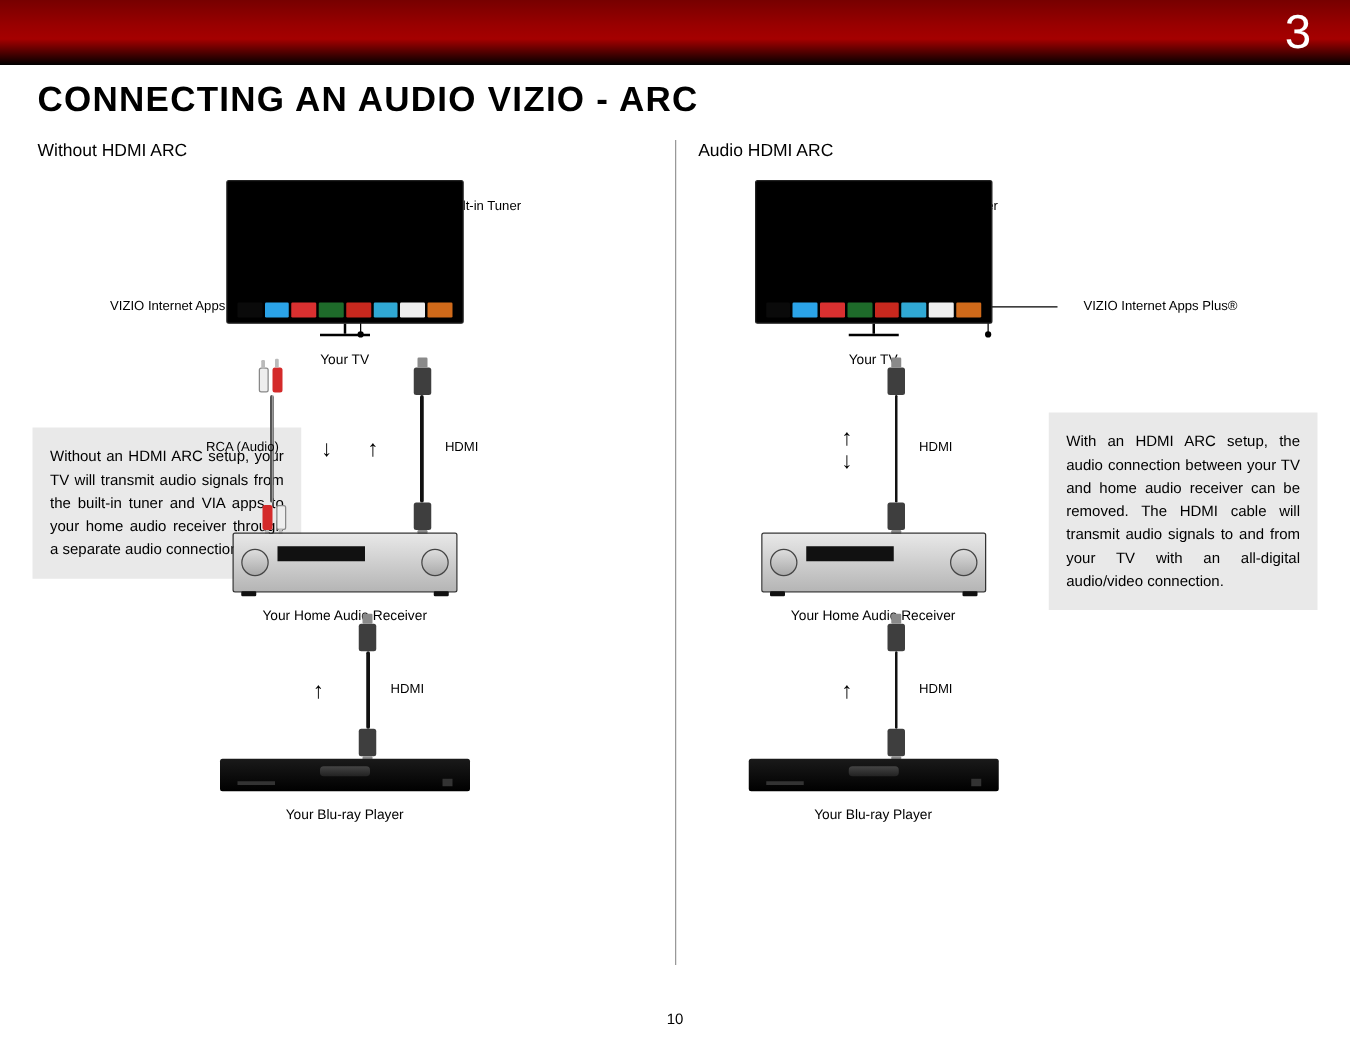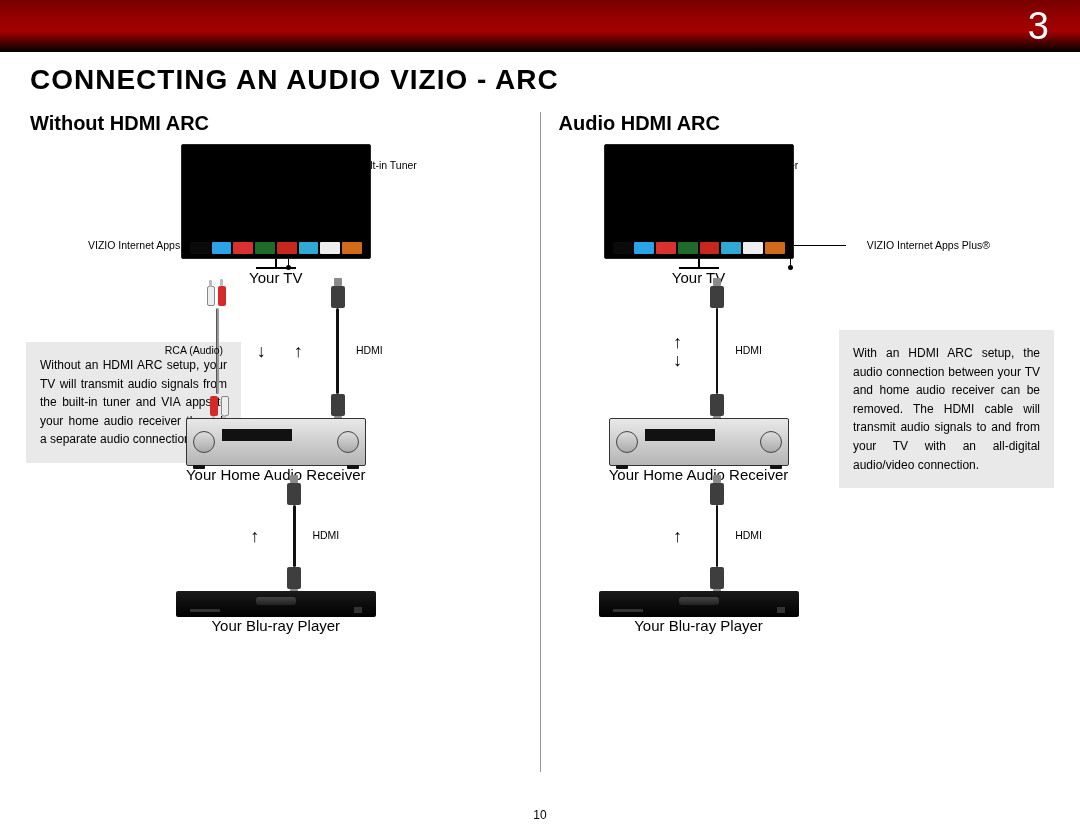--- a/index.html
+++ b/index.html
@@ -43,22 +43,22 @@
     position: relative;
     padding-top: 8px;
   }
   .divider {
     width: 1px;
     background: #999;
     margin: 8px 18px 8px;
     height: 660px;
   }
   .subhead {
-    font-weight: 700;
-    font-size: 20px;
+    font-weight: 400;
+    font-size: 14px;
     margin-bottom: 18px;
   }
   .chain {
     position: absolute;
     top: 40px;
     left: 50%;
     transform: translateX(-50%);
     display: flex;
     flex-direction: column;
     align-items: center;
@@ -86,21 +86,21 @@
   .app6{background:#eee;}
   .app7{background:#d06a1a;}
   .tv-stand {
     width: 40px; height: 2px; background:#000; margin: 8px auto 0;
     position: relative;
   }
   .tv-stand::before {
     content:""; position:absolute; left:50%; top:-8px; transform:translateX(-50%);
     width:2px; height:8px; background:#000;
   }
-  .dev-label { font-size: 15px; margin-top: 0; text-align:center; }
+  .dev-label { font-size: 11px; margin-top: 13px; text-align:center; }
 
   
   .receiver {
     width: 180px; height: 48px;
     background: linear-gradient(#e8e8e8,#b5b5b5);
     border: 1px solid #333;
     border-radius: 2px;
     margin-top: 2px;
     position: relative;
   }

